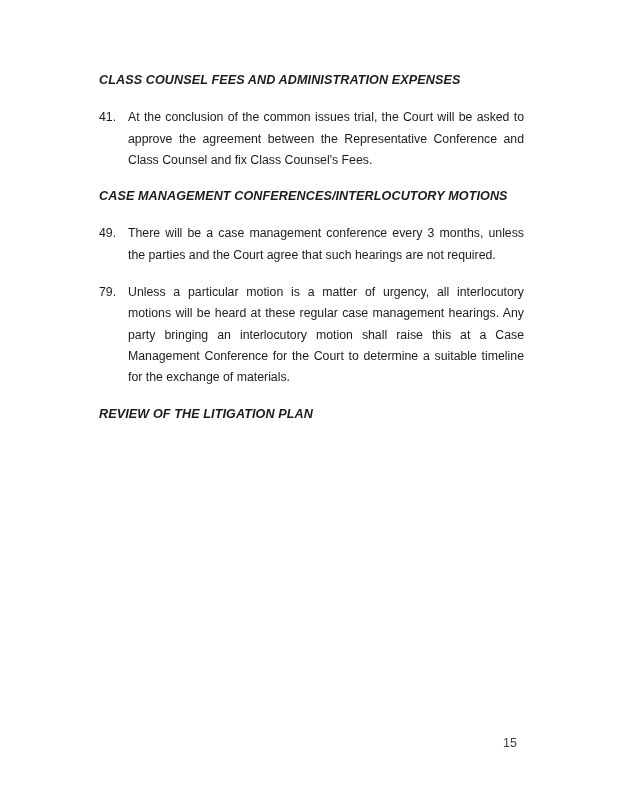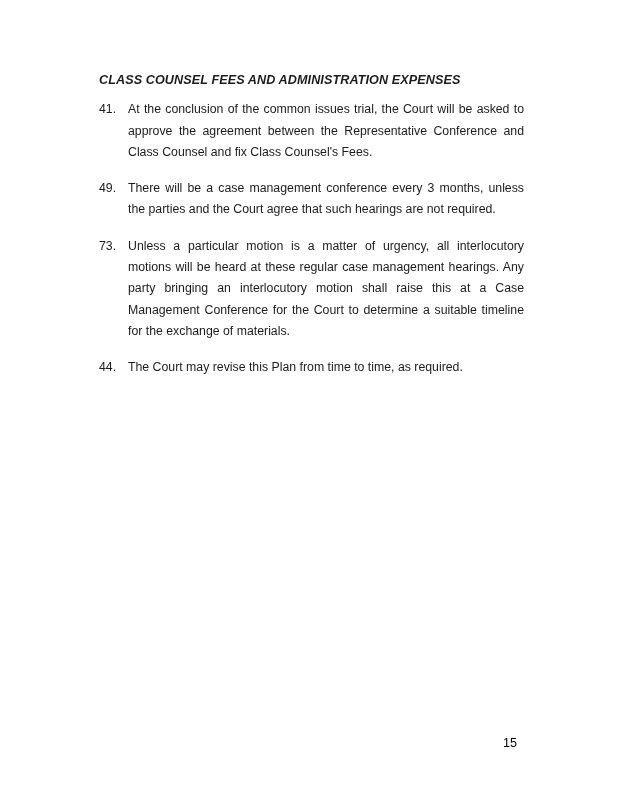--- a/index.html
+++ b/index.html
@@ -31,71 +31,67 @@
     line-height: 21.3px;
     letter-spacing: 0.1px;
     margin: 2px 0 4px 0;
     color: #1c1c1c;
   }
   .paragraph {
     display: flex;
     align-items: flex-start;
     font-size: 12.3px;
     line-height: 21.3px;
-    margin: 8px 0 15px 0;
+    margin: 16px 0 15px 0;
     color: #1c1c1c;
   }
   .para-number {
     flex: 0 0 29px;
   }
   .para-text {
     flex: 1 1 auto;
     text-align: justify;
   }
   .page-number {
     position: absolute;
     top: 736px;
     left: 503px;
     font-size: 12.5px;
     line-height: 14px;
-    color: #000000;
+    color: #404040;
   }
 </style>
 </head>
 <body>
 
 <div class="page">
   <main class="content">
   <section class="section">
     <h2 class="section-heading">CLASS COUNSEL FEES AND ADMINISTRATION EXPENSES</h2>
     <div class="paragraphs">
   <div class="paragraph">
     <span class="para-number">41.</span>
     <span class="para-text">At the conclusion of the common issues trial, the Court will be asked to approve the agreement between the Representative Conference and Class Counsel and fix Class Counsel's Fees.</span>
   </div>
 </div>
   </section>
 
   <section class="section">
+    <h2 class="section-heading">CASE MANAGEMENT CONFERENCES/INTERLOCUTORY MOTIONS</h2>
     <div class="paragraphs">
   <div class="paragraph">
     <span class="para-number">49.</span>
     <span class="para-text">There will be a case management conference every 3 months, unless the parties and the Court agree that such hearings are not required.</span>
   </div>
 
   <div class="paragraph">
-    <span class="para-number">73.</span>
+    <span class="para-number">79.</span>
     <span class="para-text">Unless a particular motion is a matter of urgency, all interlocutory motions will be heard at these regular case management hearings.  Any party bringing an interlocutory motion shall raise this at a Case Management Conference for the Court to determine a suitable timeline for the exchange of materials.</span>
   </div>
 </div>
   </section>
 
   <section class="section">
-    <div class="paragraphs">
-  <div class="paragraph">
-    <span class="para-number">44.</span>
-    <span class="para-text">The Court may revise this Plan from time to time, as required.</span>
-  </div>
-</div>
+    <h2 class="section-heading">REVIEW OF THE LITIGATION PLAN</h2>
   </section>
 </main>
   <div class="page-number">15</div>
 </div>
 
 </body></html>

